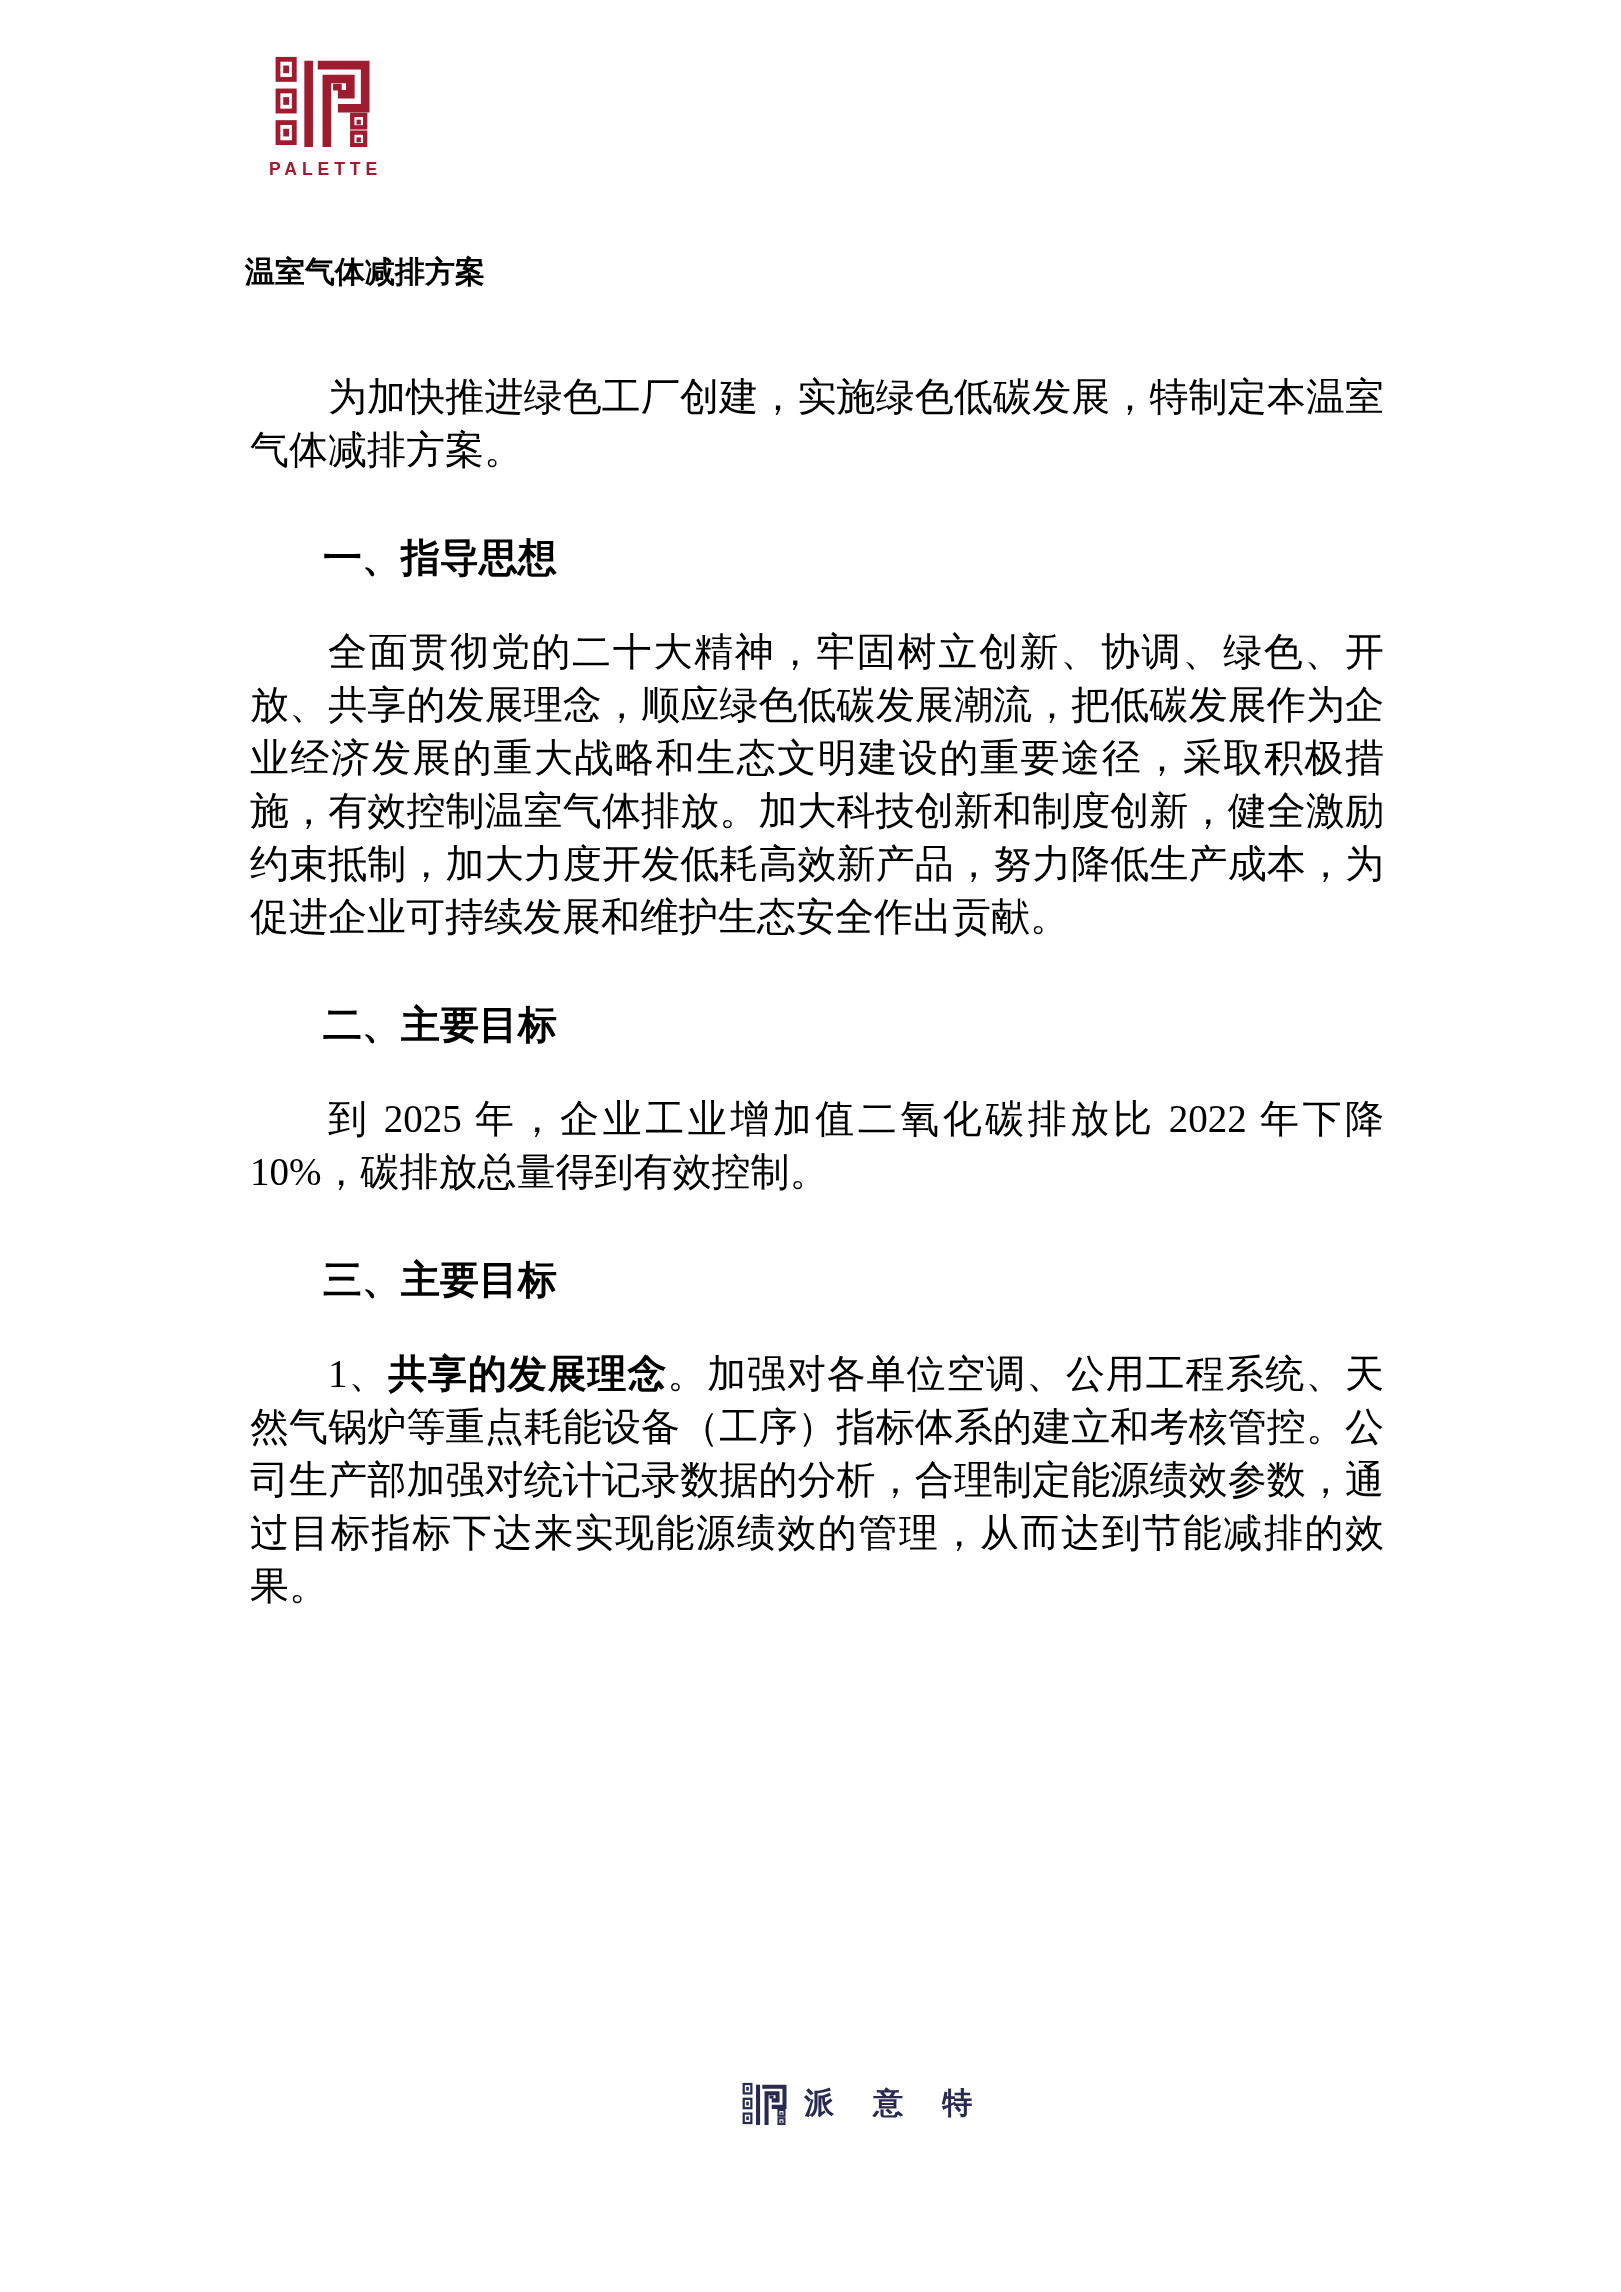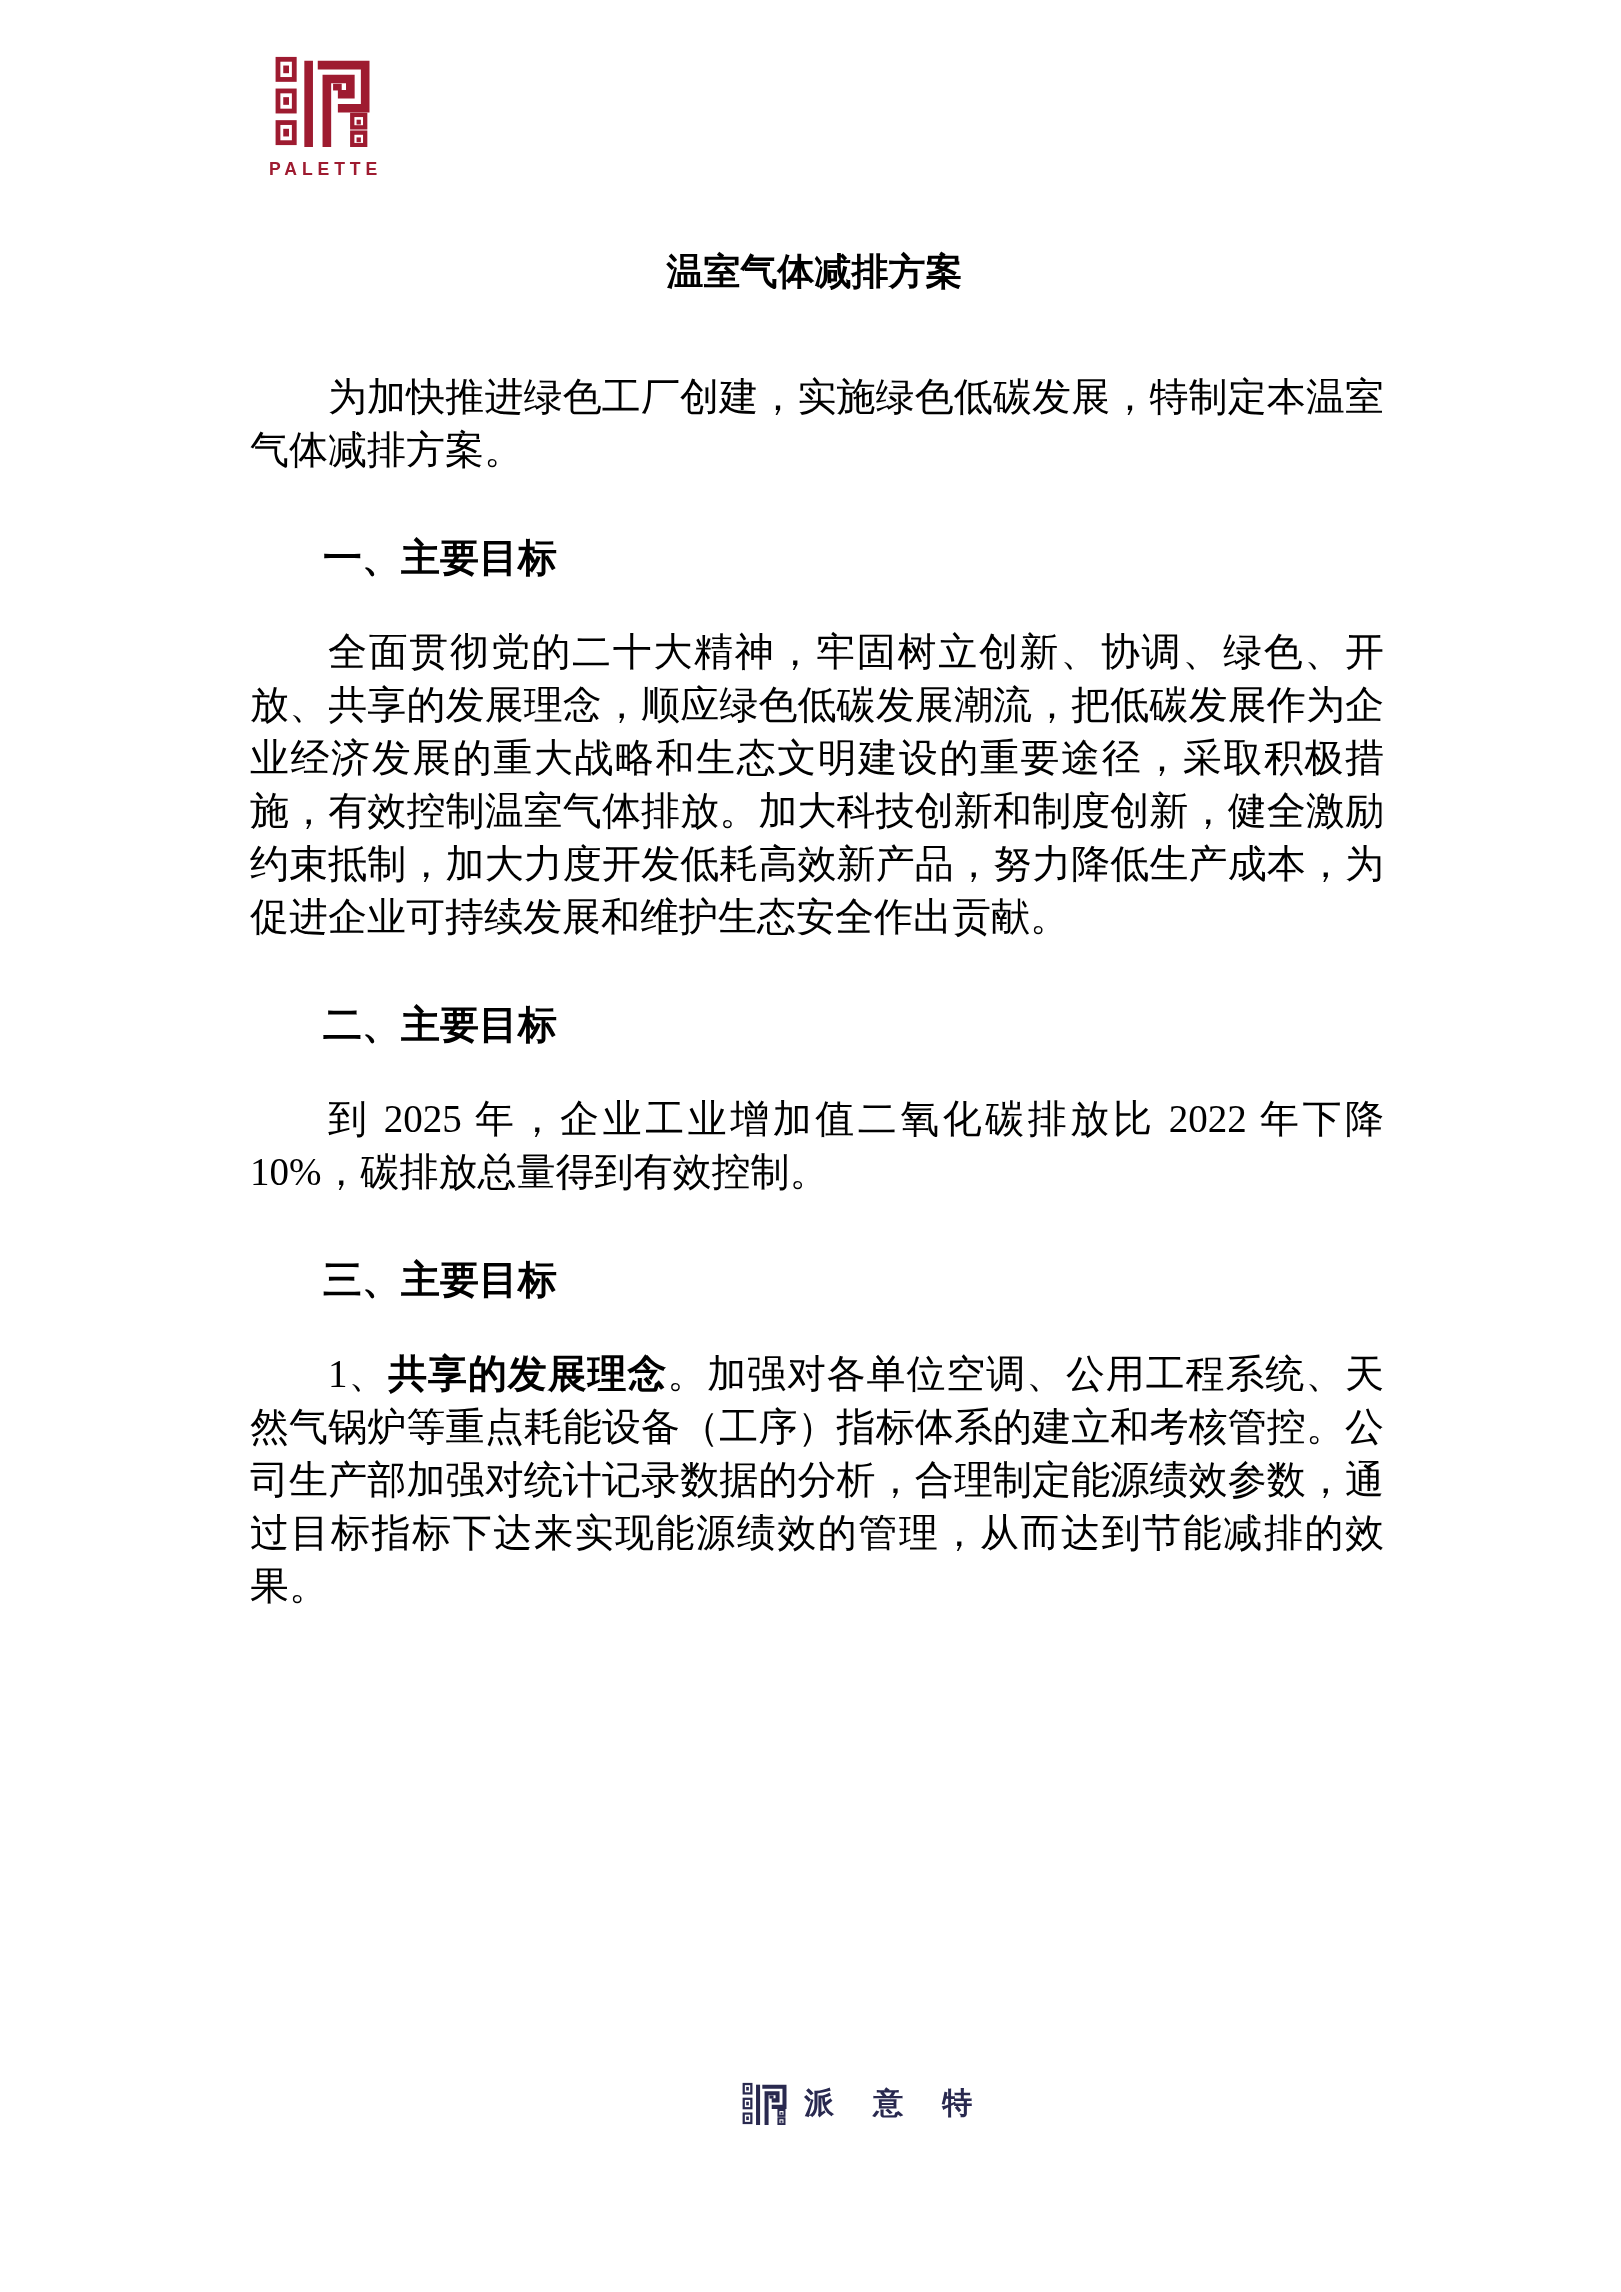--- a/index.html
+++ b/index.html
@@ -33,23 +33,23 @@
     white-space: nowrap;
   }
 
   
   .content { padding: 240px 237px 0 245px; }
 
   .doc-title {
     margin: 0 0 67px 0;
     font-family: "Liberation Serif", "DejaVu Serif", serif;
     font-weight: 700;
-    font-size: 37px;
+    font-size: 30px;
     line-height: 63px;
-    text-align: center;
+    text-align: left;
   }
 
   .para {
     margin: 37px 0 0 5px;
     font-size: 39px;
     line-height: 53px;
     text-align: justify;
     text-indent: 78px;
   }
 
@@ -122,21 +122,21 @@
     </svg>
     <div class="logo-wordmark">PALETTE</div>
   </div>
 
   <main class="content">
 
     <h1 class="doc-title">温室气体减排方案</h1>
 
     <p class="para">为加快推进绿色工厂创建，实施绿色低碳发展，特制定本温室气体减排方案。</p>
 
-    <h2 class="heading">一、主要目标</h2>
+    <h2 class="heading">一、指导思想</h2>
     <p class="para">全面贯彻党的二十大精神，牢固树立创新、协调、绿色、开放、共享的发展理念，顺应绿色低碳发展潮流，把低碳发展作为企业经济发展的重大战略和生态文明建设的重要途径，采取积极措施，有效控制温室气体排放。加大科技创新和制度创新，健全激励约束抵制，加大力度开发低耗高效新产品，努力降低生产成本，为促进企业可持续发展和维护生态安全作出贡献。</p>
 
     <h2 class="heading">二、主要目标</h2>
     <p class="para">到 2025 年，企业工业增加值二氧化碳排放比 2022 年下降 10%，碳排放总量得到有效控制。</p>
 
     <h2 class="heading">三、主要目标</h2>
     <p class="para"><span>1、</span><span class="lead-bold">共享的发展理念</span><span>。加强对各单位空调、公用工程系统、天然气锅炉等重点耗能设备（工序）指标体系的建立和考核管控。公司生产部加强对统计记录数据的分析，合理制定能源绩效参数，通过目标指标下达来实现能源绩效的管理，从而达到节能减排的效果。</span></p>
 
   </main>
 

